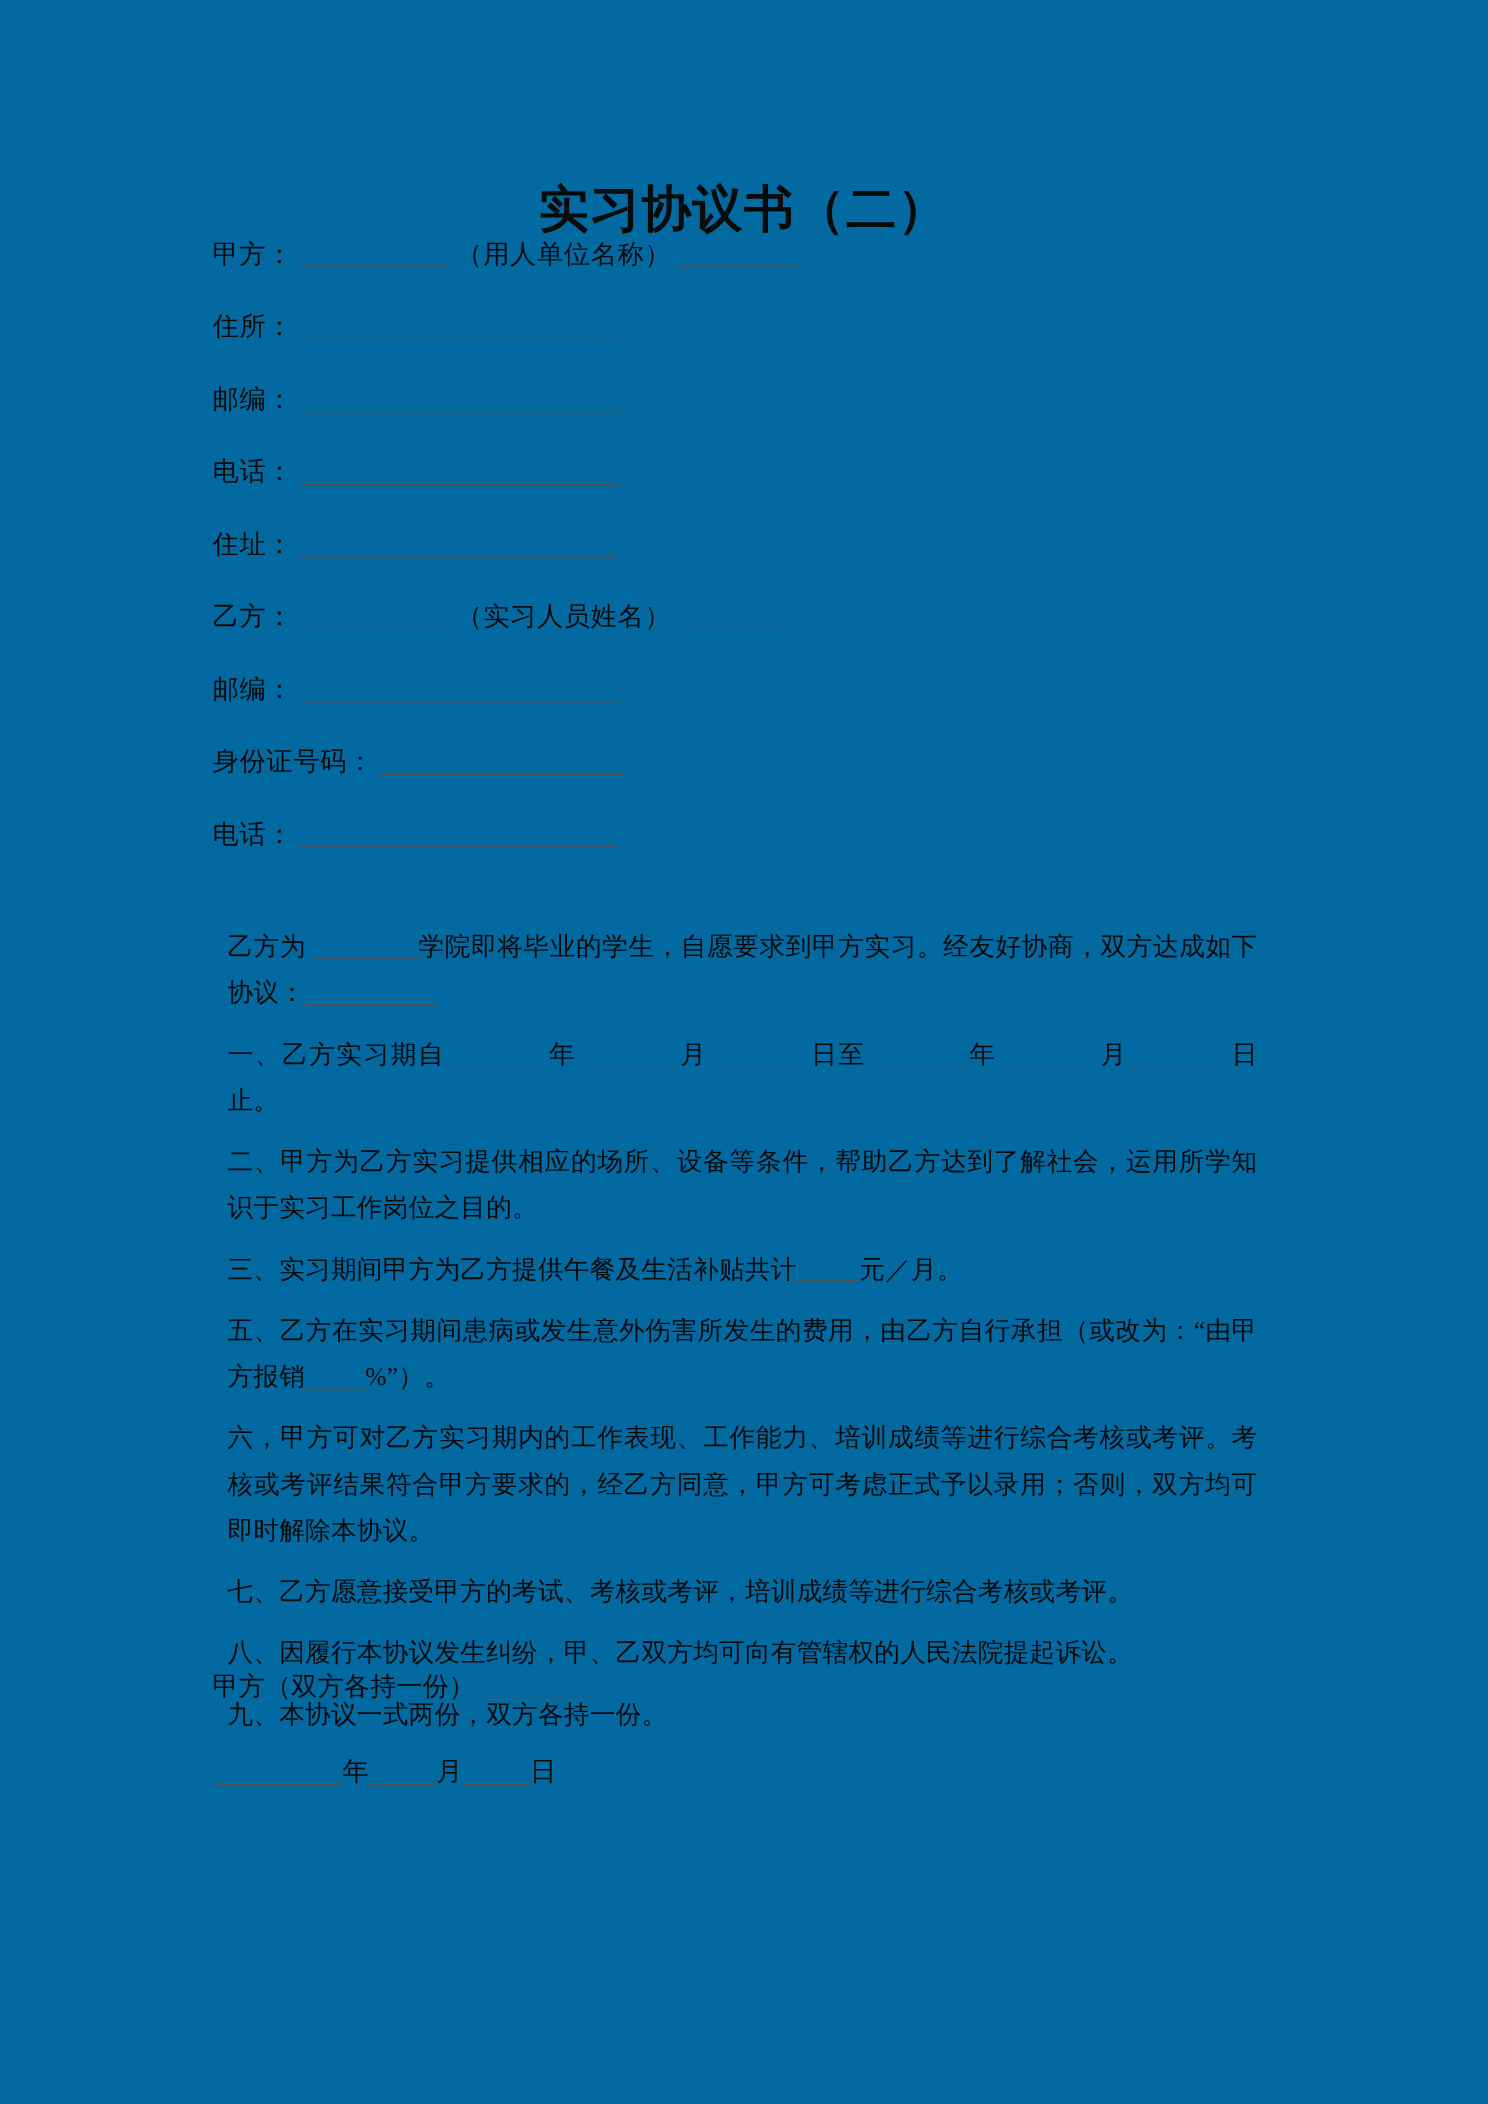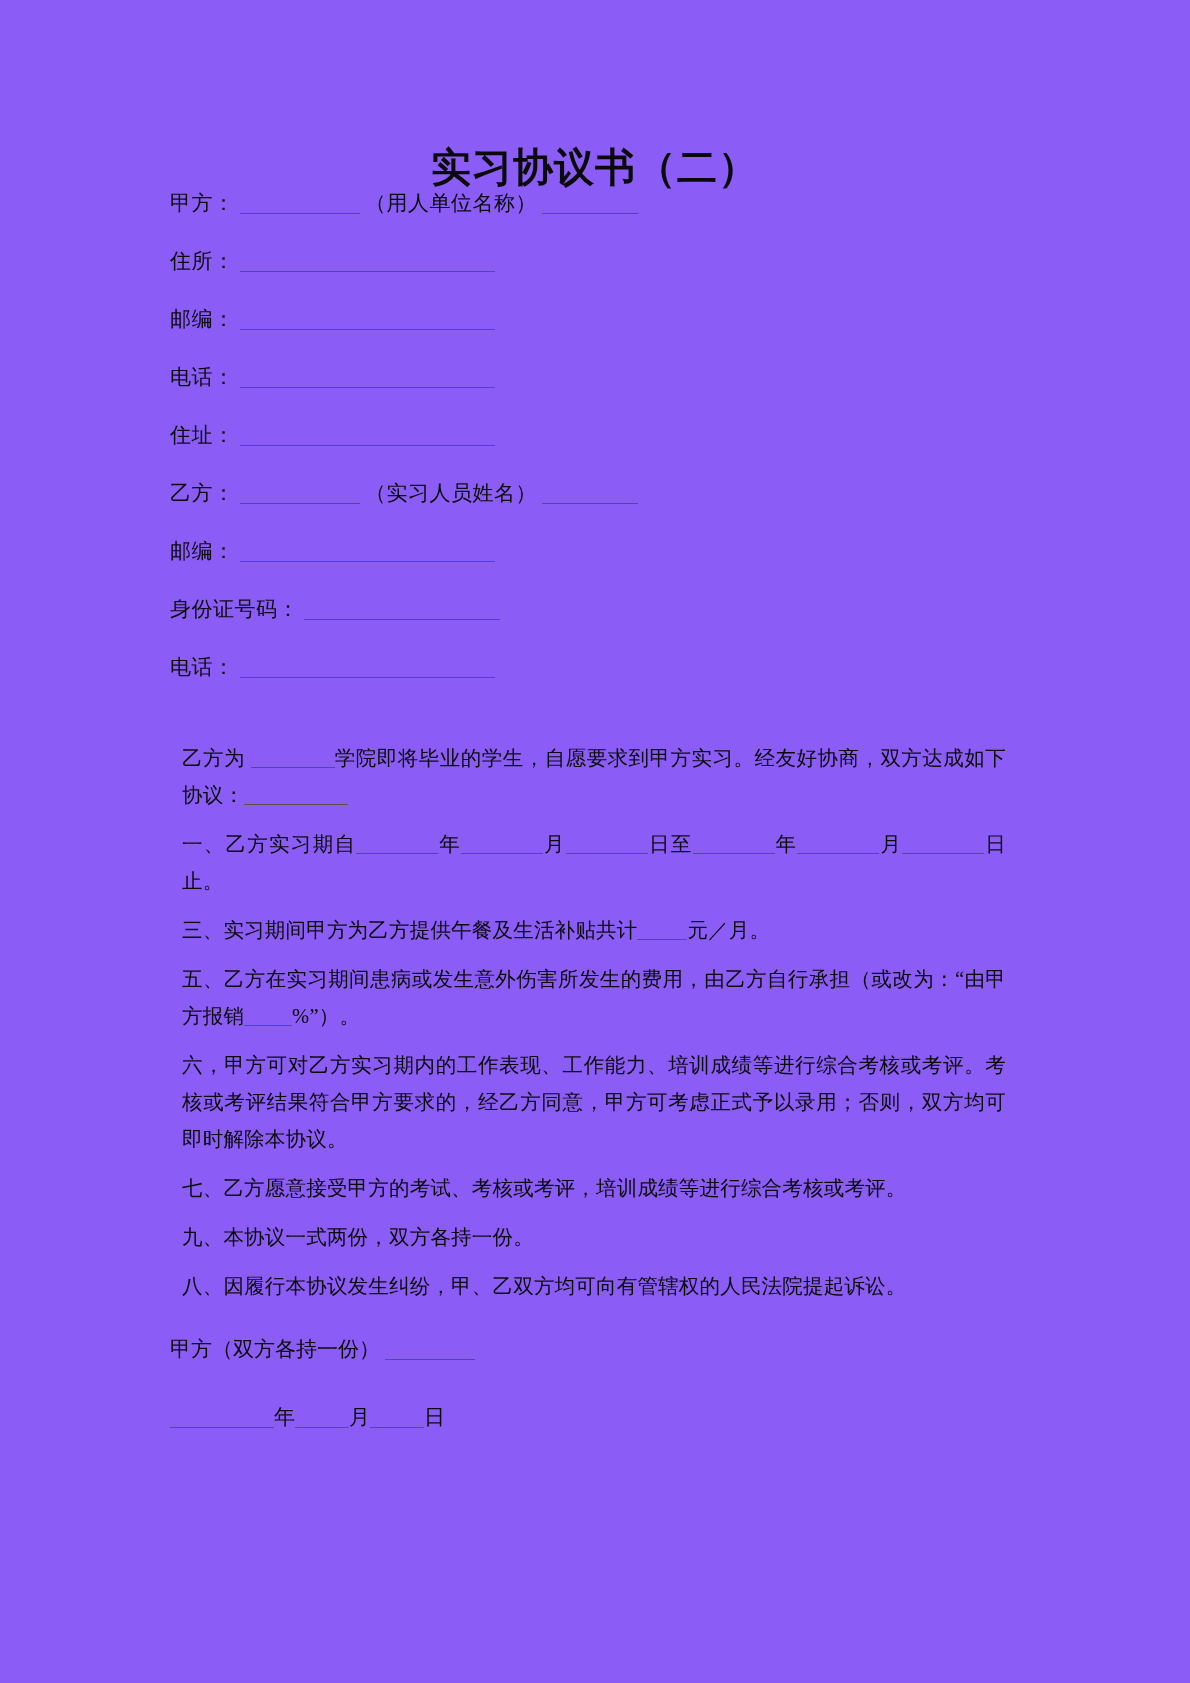--- a/index.html
+++ b/index.html
@@ -15,21 +15,21 @@
     position: relative;
     overflow: hidden;
   }
 
   .page {
     position: absolute;
     top: 0;
     left: 0;
     width: 1190px;
     height: 1683px;
-    background: #8b5cf6;
+    background: #0369a1;
   }
 
   .doc-title {
     position: absolute;
     left: 0;
     top: 140px;
     width: 1190px;
     text-align: center;
     font-size: 40px;
     font-weight: bold;
@@ -167,33 +167,34 @@
 
   <div class="body-block">
 
     <p>
       <span>乙方为</span>
       <span class="ul u-sch"></span><span>学院即将毕业的学生，自愿要求到甲方实习。经友好协商，双方达成如下协议：</span><span class="ul u-agr"></span>
     </p>
 
     <p><span>一、乙方实习期自</span><span class="ul u-date"></span><span>年</span><span class="ul u-date"></span><span>月</span><span class="ul u-date"></span><span>日至</span><span class="ul u-date"></span><span>年</span><span class="ul u-date"></span><span>月</span><span class="ul u-date"></span><span>日止。</span></p>
 
+    <p>二、甲方为乙方实习提供相应的场所、设备等条件，帮助乙方达到了解社会，运用所学知识于实习工作岗位之目的。</p>
 
     <p><span>三、实习期间甲方为乙方提供午餐及生活补贴共计</span><span class="ul u-amt"></span><span>元／月。</span></p>
 
 
     <p><span>五、乙方在实习期间患病或发生意外伤害所发生的费用，由乙方自行承担（或改为：“由甲方报销</span><span class="ul u-pct"></span><span>%”）。</span></p>
 
     <p>六，甲方可对乙方实习期内的工作表现、工作能力、培训成绩等进行综合考核或考评。考核或考评结果符合甲方要求的，经乙方同意，甲方可考虑正式予以录用；否则，双方均可即时解除本协议。</p>
 
     <p>七、乙方愿意接受甲方的考试、考核或考评，培训成绩等进行综合考核或考评。</p>
 
+    <p>八、因履行本协议发生纠纷，甲、乙双方均可向有管辖权的人民法院提起诉讼。</p>
+
     <p>九、本协议一式两份，双方各持一份。</p>
-
-    <p>八、因履行本协议发生纠纷，甲、乙双方均可向有管辖权的人民法院提起诉讼。</p>
 
   </div>
 
   <div class="sign-block">
     <div class="sign-row">
       <span>甲方（双方各持一份）</span>
       <span class="blank s-sig"></span>
     </div>
     <div class="sign-row">
       <span class="blank s-year"></span><span>年</span><span class="blank s-md"></span><span>月</span><span class="blank s-md"></span><span>日</span>

